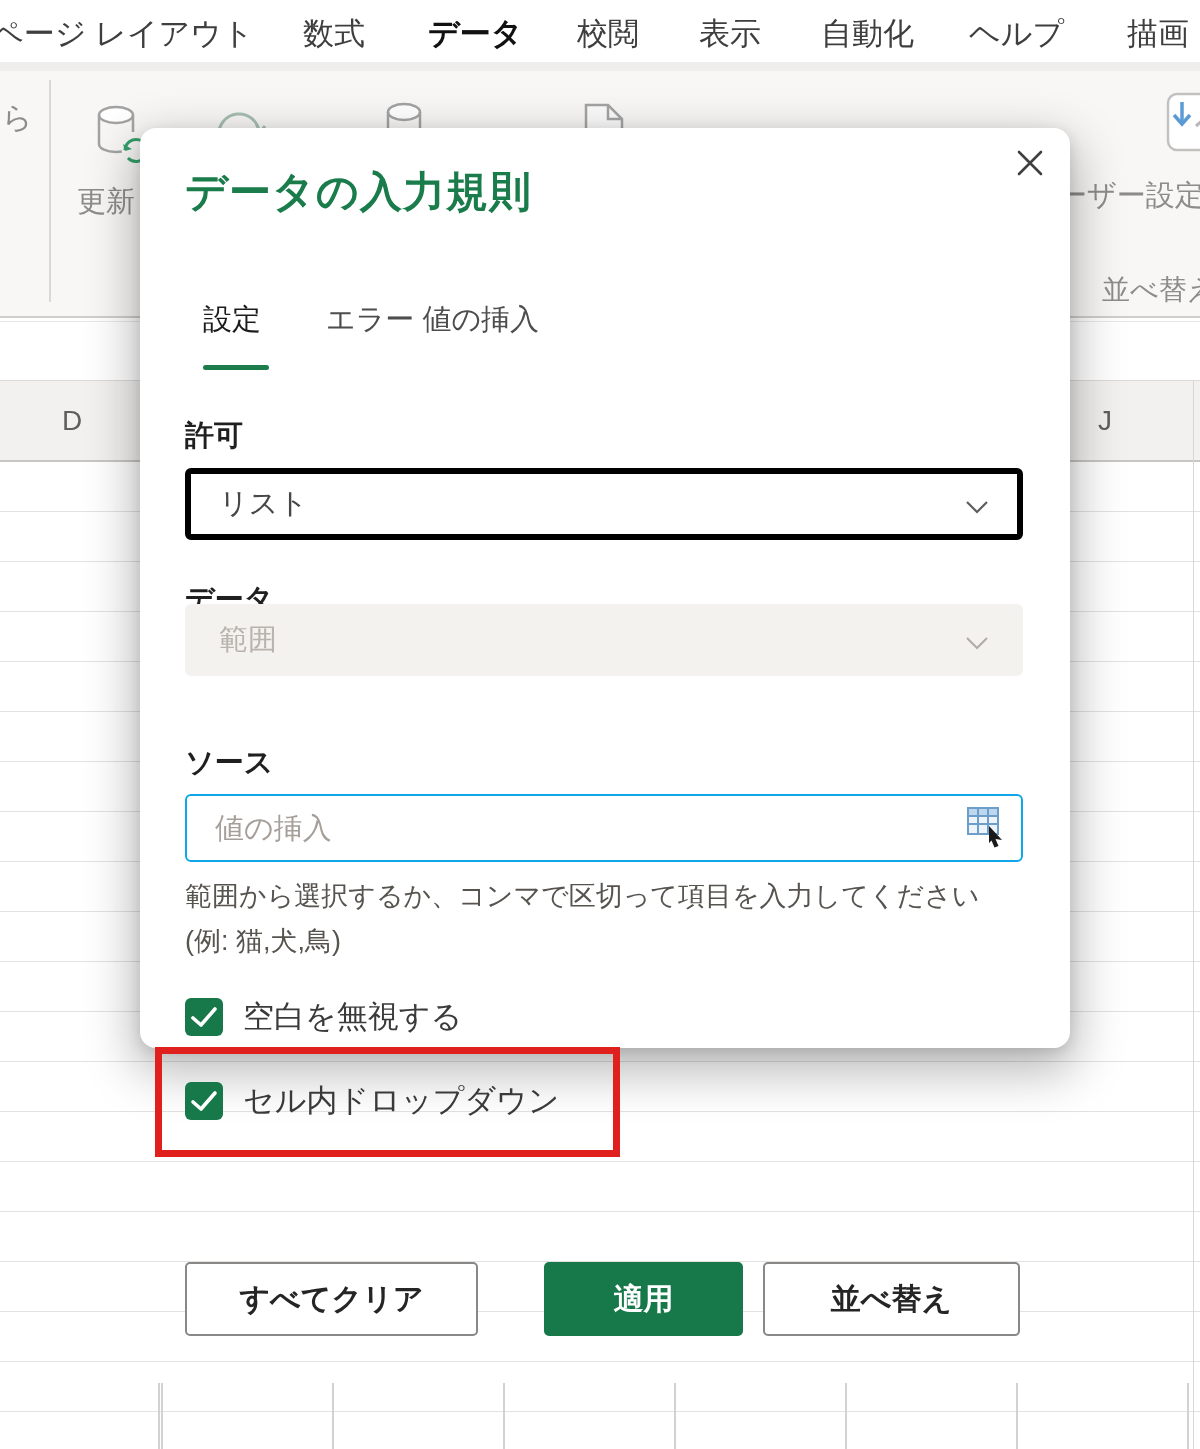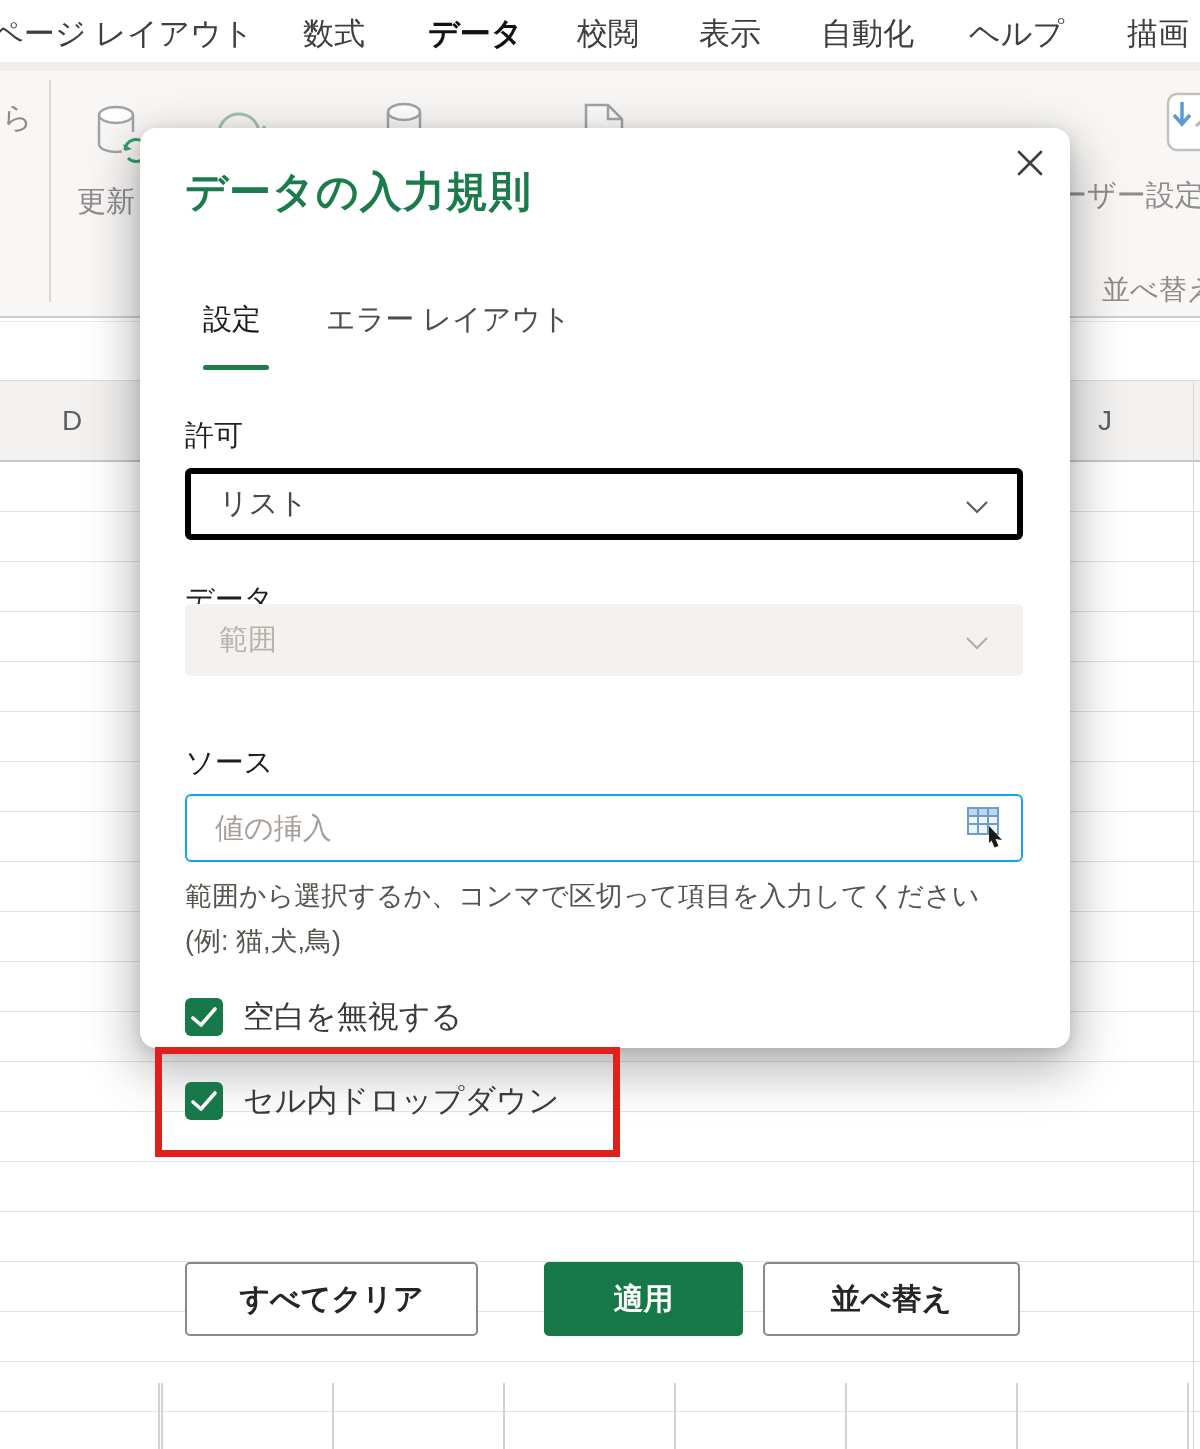--- a/index.html
+++ b/index.html
@@ -36,21 +36,21 @@
             border-radius:16px; z-index:5;
             box-shadow:0 18px 50px 6px rgba(0,0,0,.28), 0 4px 14px rgba(0,0,0,.12); }
   .dlg-title { position:absolute; left:45px; top:36px; font-size:42px; font-weight:700; color:#1a7b4b; letter-spacing:1px; }
   .dlg-close { position:absolute; left:868px; top:14px; width:44px; height:44px; display:flex;
                align-items:center; justify-content:center; cursor:pointer; background:none; border:none; }
   .dlg-tabs { position:absolute; left:63px; top:172px; display:flex; gap:57px; }
   .dlg-tab { font-size:29px; color:#4d4d4d; white-space:nowrap; cursor:pointer; }
   .dlg-tab.active { color:#1b1b1b; font-weight:400; }
   .dlg-tab.active::after { content:""; display:block; width:66px; height:5px; background:#1d7c4c;
                            border-radius:3px; margin-top:25px; }
-  .fld-label { position:absolute; left:45px; font-size:29px; font-weight:400; color:#1f1f1f; }
+  .fld-label { position:absolute; left:45px; font-size:29px; font-weight:700; color:#1f1f1f; }
   .selectbox { position:absolute; left:45px; width:838px; height:72px; border:6px solid #000000;
                border-radius:6px; background:#fff; display:flex; align-items:center; padding:0 28px;
                font-size:29px; color:#474747; cursor:pointer; }
   .selectbox .chev { margin-left:auto; }
   .selectbox.disabled { background:#f4f2ef; border-color:#f4f2ef; color:#b9b3ad; cursor:default; }
   .inputbox { position:absolute; left:45px; top:666px; width:838px; height:68px; border:2px solid #0ea5e9;
               border-radius:6px; background:#fff; display:flex; align-items:center; padding:0 12px 0 28px; }
   .inputbox input { flex:1; border:none; outline:none; font-size:29px; color:#333; background:transparent;
                     font-family:"Liberation Sans","DejaVu Sans",sans-serif; min-width:0; }
   .inputbox input::placeholder { color:#a69f99; opacity:1; }
@@ -151,21 +151,21 @@
         <svg width="34" height="34" viewBox="0 0 34 34">
           <path d="M6 6 L28 28 M28 6 L6 28" stroke="#3f3f3f" stroke-width="2.6" stroke-linecap="round"></path>
         </svg>
       </span>
     </button>
 
     <div class="dlg-title">データの入力規則</div>
 
     <div class="dlg-tabs">
       <span class="dlg-tab active">設定</span>
-      <span class="dlg-tab">エラー レイアウト</span>
+      <span class="dlg-tab">エラー 値の挿入</span>
     </div>
 
     <div class="fld-label" style="top:288px">許可</div>
     <div class="selectbox" style="top:340px">
       <span>リスト</span>
       <span class="chev">
         <svg width="24" height="14" viewBox="0 0 24 14">
             <path d="M2 2 L12 12 L22 2" fill="none" stroke="#5f5e5c" stroke-width="2.2"></path>
           </svg>
       </span>

